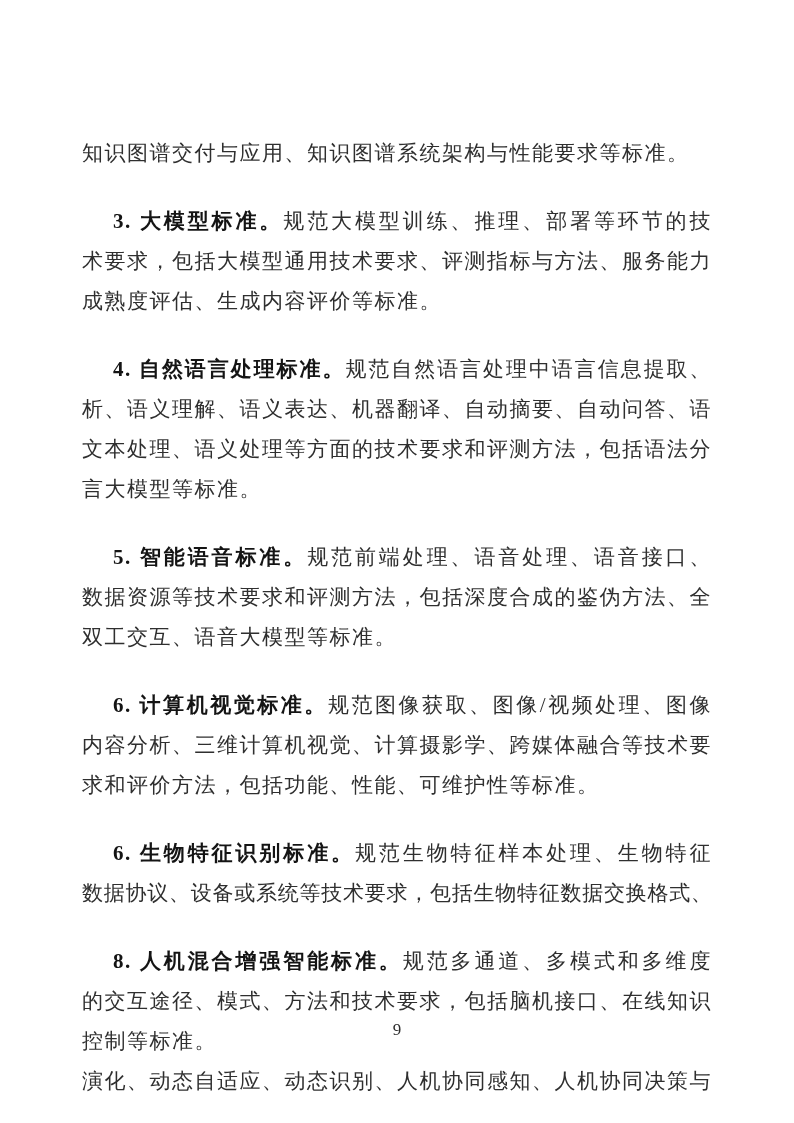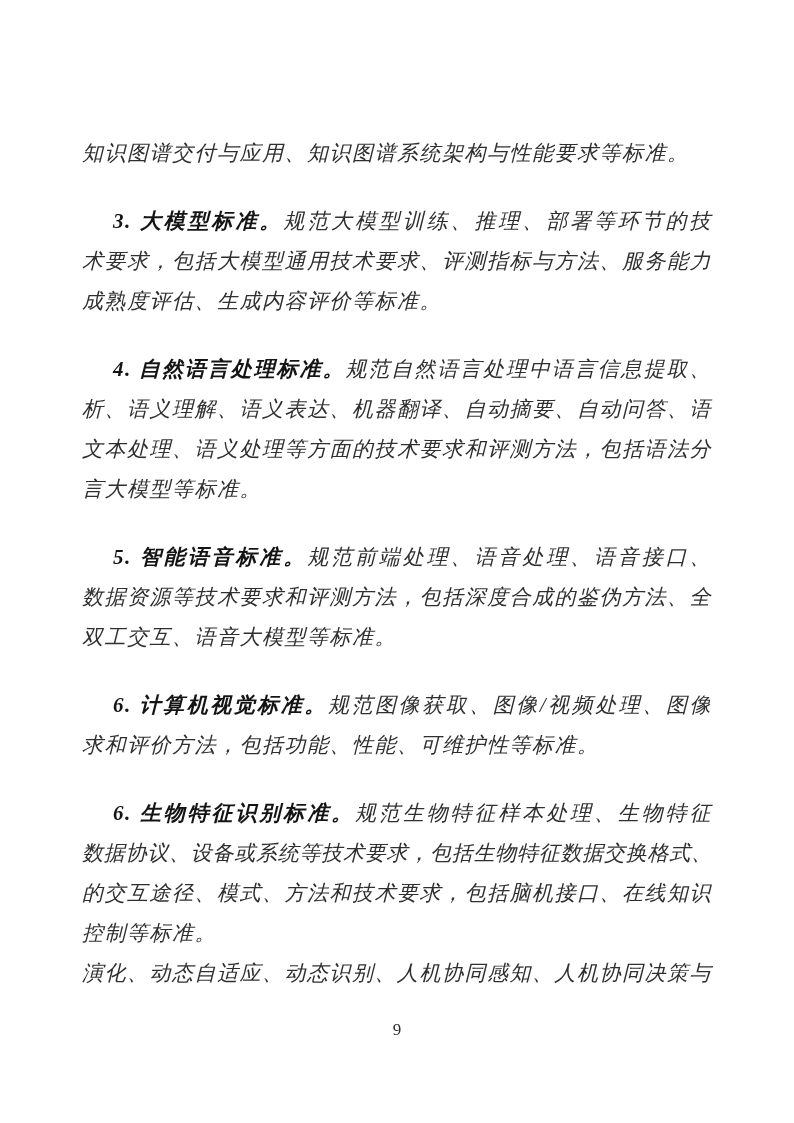--- a/index.html
+++ b/index.html
@@ -15,21 +15,20 @@
     margin: 0 auto;
     background: var(--page-bg, #ffffff);
     overflow: hidden;
     font-family: "Liberation Serif", "DejaVu Serif", serif;
   }
   .text-block {
     position: absolute;
     left: 82px;
     top: 133px;
     width: 630px;
-    font-style: italic;
   }
   .line {
     margin: 0;
     padding: 0;
     font-size: 21px;
     line-height: 40px;
     letter-spacing: 1.5px;
     color: var(--text-color, #2f2f2f);
     text-align: left;
     word-break: break-all;
@@ -83,28 +82,30 @@
   <p class="line"><span class="body-text">言大模型等标准。</span></p>
 
   <p class="line indent just"><b class="head">5. 智能语音标准。</b><span class="body-text">规范前端处理、语音处理、语音接口、</span></p>
 
   <p class="line just"><span class="body-text">数据资源等技术要求和评测方法，包括深度合成的鉴伪方法、全</span></p>
 
   <p class="line"><span class="body-text">双工交互、语音大模型等标准。</span></p>
 
   <p class="line indent just"><b class="head">6. 计算机视觉标准。</b><span class="body-text">规范图像获取、图像/视频处理、图像</span></p>
 
+  <p class="line just"><span class="body-text">内容分析、三维计算机视觉、计算摄影学、跨媒体融合等技术要</span></p>
 
   <p class="line"><span class="body-text">求和评价方法，包括功能、性能、可维护性等标准。</span></p>
 
   <p class="line indent just"><b class="head">6. 生物特征识别标准。</b><span class="body-text">规范生物特征样本处理、生物特征</span></p>
 
   <p class="line just tight"><span class="body-text">数据协议、设备或系统等技术要求，包括生物特征数据交换格式、</span></p>
 
 
+  <p class="line indent just"><b class="head">8. 人机混合增强智能标准。</b><span class="body-text">规范多通道、多模式和多维度</span></p>
 
   <p class="line just"><span class="body-text">的交互途径、模式、方法和技术要求，包括脑机接口、在线知识</span></p>
 
   <p class="line"><span class="body-text">控制等标准。</span></p>
 
   <p class="line just"><span class="body-text">演化、动态自适应、动态识别、人机协同感知、人机协同决策与</span></p>
 
 </main>
   <div class="page-number">9</div>
 </div>

